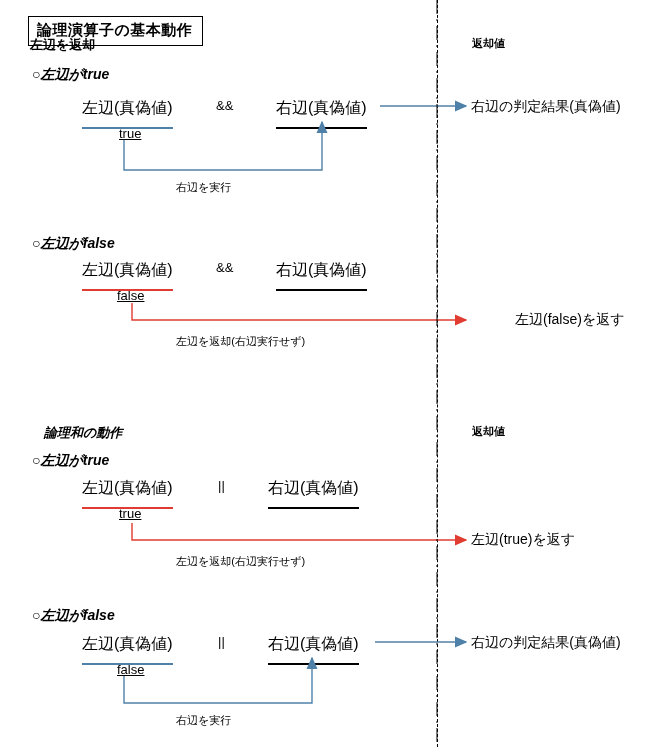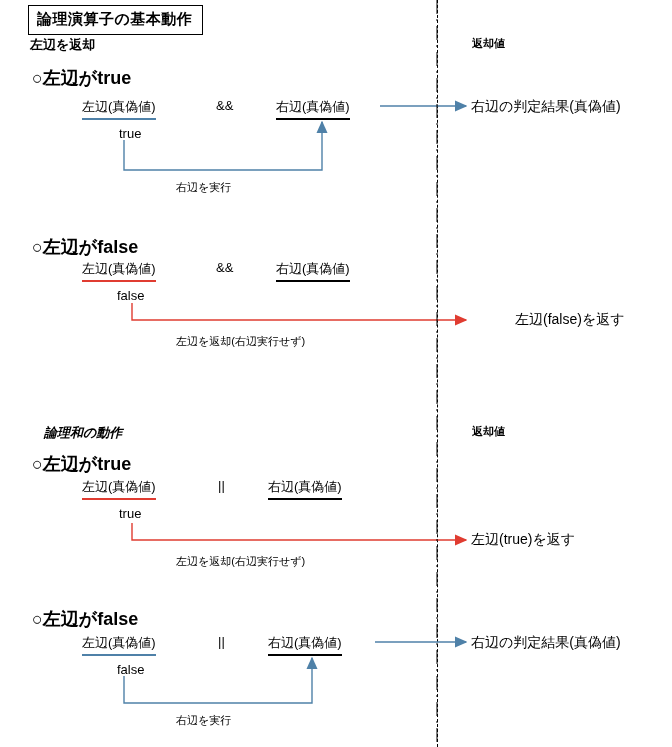--- a/index.html
+++ b/index.html
@@ -19,62 +19,64 @@
     position: absolute;
     left: 0; top: 0;
     width: 672px;
     height: 747px;
   }
   .abs { position: absolute; }
 
   
   .title-box {
     left: 28px;
-    top: 5px;
+    top: 16px;
     border: 1px solid #000;
     padding: 4px 10px 5px 8px;
     font-size: 15px;
     font-weight: bold;
     letter-spacing: 0.5px;
   }
 
   
   .section-head {
     font-size: 13px;
     font-weight: bold;
   }
   .ret-head {
     font-size: 11px;
     font-weight: bold;
   }
 
   
   .case-head {
-    font-size: 18px;
+    font-size: 14px;
     font-weight: bold;
+    font-style: italic;
   }
 
   
   .token {
-    font-size: 13px;
+    font-size: 16px;
     white-space: nowrap;
-    padding-bottom: 2px;
+    padding-bottom: 8px;
   }
   .token.blue-ul { border-bottom: 2px solid #4f81a8; }
   .token.red-ul  { border-bottom: 2px solid #e03c31; }
   .token.black-ul{ border-bottom: 2px solid #000000; }
 
   .op {
     font-size: 13px;
     white-space: nowrap;
   }
 
   .val {
     font-size: 13px;
     white-space: nowrap;
+    text-decoration: underline;
   }
 
   .note {
     font-size: 11px;
     white-space: nowrap;
   }
 
   .ret-text {
     font-size: 14px;
     white-space: nowrap;

